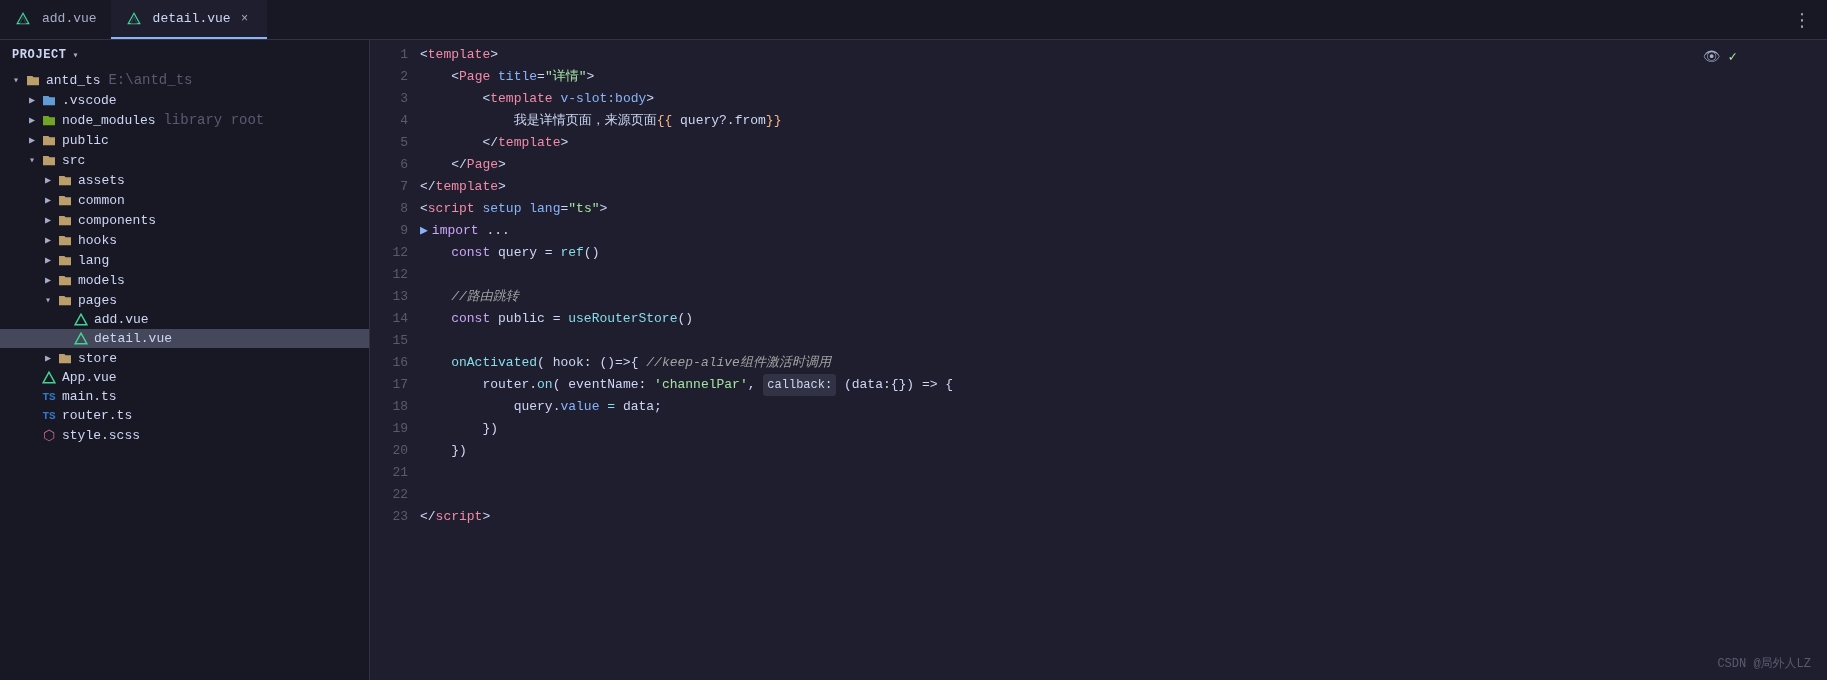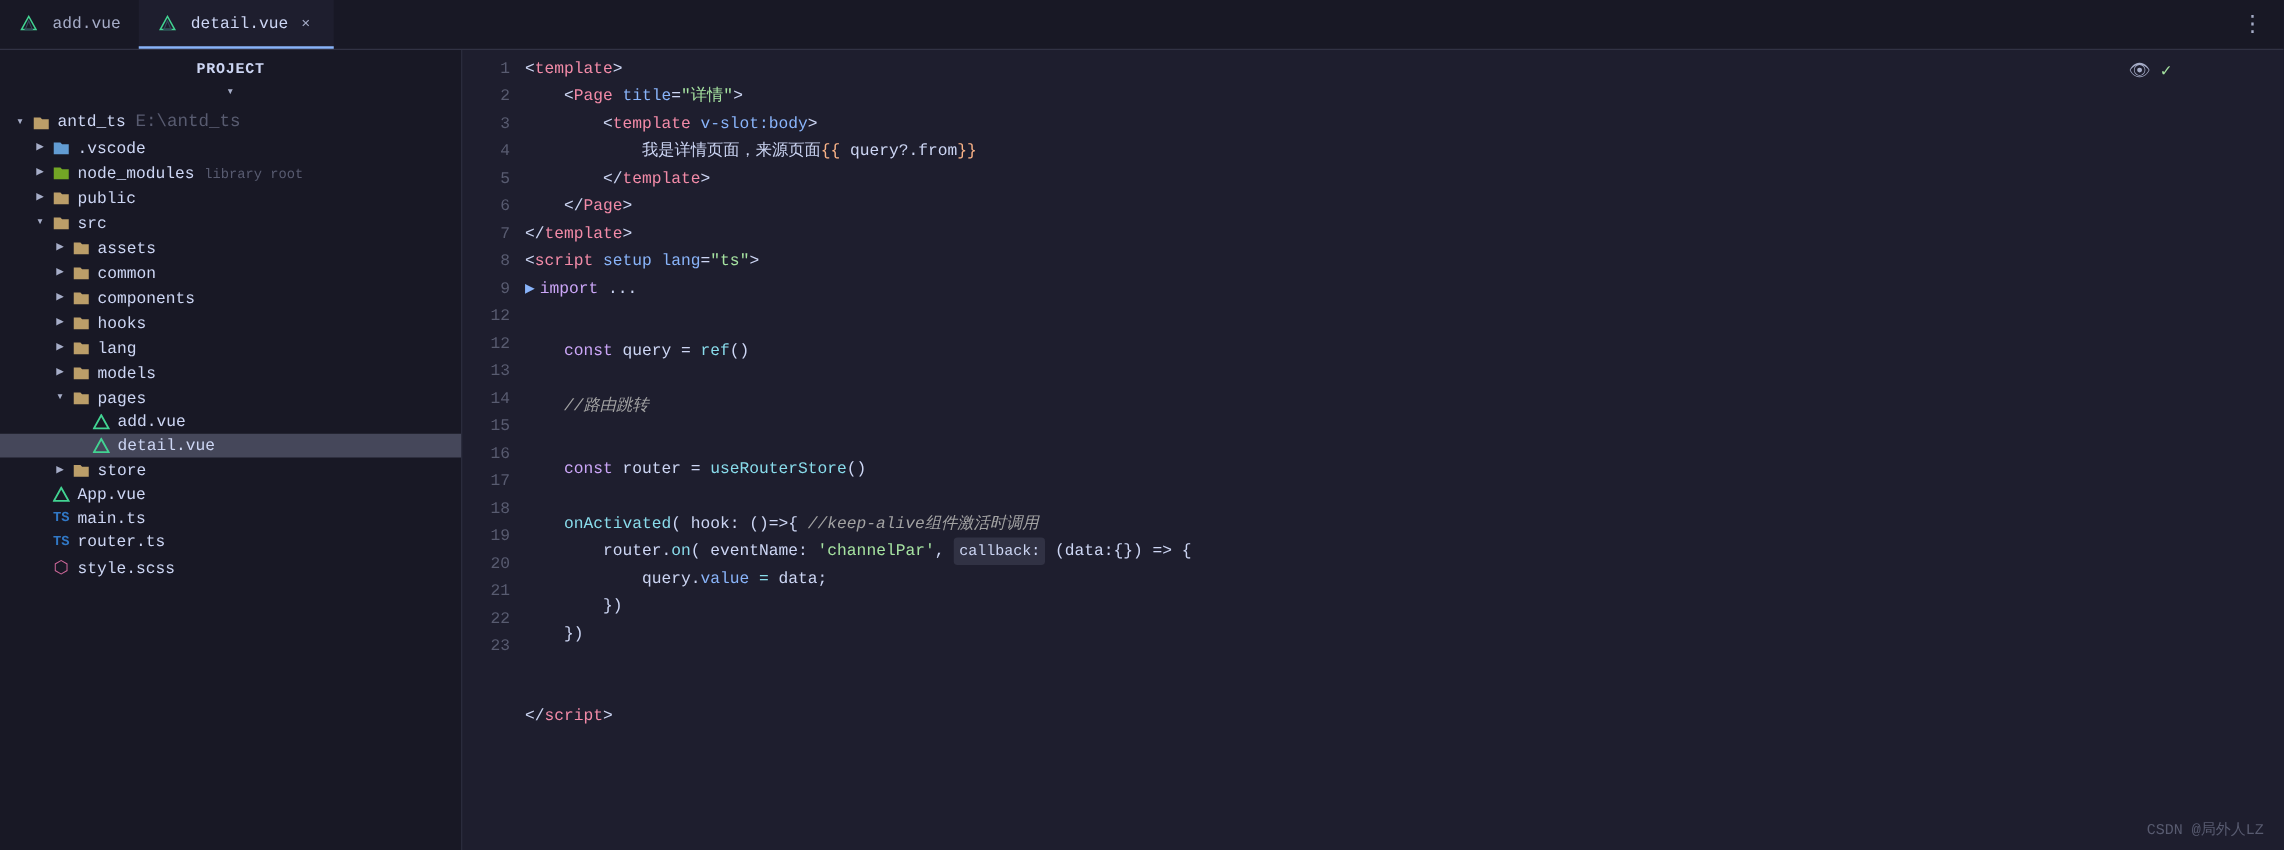--- a/index.html
+++ b/index.html
@@ -100,21 +100,20 @@
     .sidebar-header {
       display: flex;
       align-items: center;
       padding: 8px 12px;
       gap: 6px;
       font-size: 12px;
       font-weight: bold;
       color: #cdd6f4;
       letter-spacing: 0.05em;
       text-transform: uppercase;
-      flex-direction: column;
     }
 
     .chevron-icon {
       font-size: 10px;
       color: #a6adc8;
     }
 
     .tree-item {
       display: flex;
       align-items: center;
@@ -213,21 +212,21 @@
     .tag-bracket { color: #cdd6f4; }
     .attr-name { color: #89b4fa; }
     .attr-value { color: #a6e3a1; }
     .keyword { color: #cba6f7; }
     .string { color: #a6e3a1; }
     .comment { color: #a3a3a3; font-style: italic; }
     .variable { color: #cdd6f4; }
     .function { color: #89dceb; }
     .punctuation { color: #cdd6f4; }
     .operator { color: #89dceb; }
-    .const-kw { color: #cba6f7; margin-top: 28px; }
+    .const-kw { color: #cba6f7; }
     .prop { color: #89b4fa; }
     .chinese { color: #cdd6f4; }
     .template-expr { color: #fab387; }
     .param-hint {
       background: #313244;
       color: #cdd6f4;
       border-radius: 3px;
       padding: 0 4px;
       font-size: 12px;
     }
@@ -344,21 +343,21 @@
     </div>
 
     <div class="tree-item">
       <span class="indent" style="width:24px"></span>
       <span class="tree-chevron">▶</span>
       <span class="tree-file-icon" style="color:#8ac926">
         <svg width="16" height="16" viewBox="0 0 24 24">
             <path d="M3 6h8l2 2h8v12H3z" fill="#8ac926" opacity="0.8"></path>
           </svg>
       </span>
-      <span class="tree-label">node_modules <span style="color:#585b70;font-size:11px">library root</span></span>
+      <span class="tree-label">node_modules <span style="color:#585b70;font-size:14px">library root</span></span>
     </div>
 
     <div class="tree-item">
       <span class="indent" style="width:24px"></span>
       <span class="tree-chevron">▶</span>
       <span class="tree-file-icon" style="color:#e5c07b">
         <svg width="16" height="16" viewBox="0 0 24 24">
             <path d="M3 6h8l2 2h8v12H3z" fill="#e5c07b" opacity="0.8"></path>
           </svg>
       </span>
@@ -591,21 +590,21 @@
           <span>    </span><span class="const-kw">const</span><span class="variable"> query = </span><span class="function">ref</span><span class="punctuation">()</span>
         </div>
 
         <div class="code-line">&nbsp;</div>
 
         <div class="code-line">
           <span>    </span><span class="comment">//路由跳转</span>
         </div>
 
         <div class="code-line">
-          <span>    </span><span class="const-kw">const</span><span class="variable"> router = </span><span class="function">useRouterStore</span><span class="punctuation">()</span>
+          <span>    </span><span class="const-kw">const</span><span class="variable"> public = </span><span class="function">useRouterStore</span><span class="punctuation">()</span>
         </div>
 
         <div class="code-line">&nbsp;</div>
 
         <div class="code-line">
           <span>    </span><span class="function">onActivated</span><span class="punctuation">(</span><span class="variable"> hook: ()=&gt;{ </span><span class="comment">//keep-alive组件激活时调用</span>
         </div>
 
         <div class="code-line">
           <span>        </span><span class="variable">router</span><span class="punctuation">.</span><span class="function">on</span><span class="punctuation">(</span><span class="variable"> eventName: </span><span class="string">'channelPar'</span><span class="punctuation">, </span><span class="param-hint">callback:</span><span class="variable"> (data:{}) =&gt; {</span>

